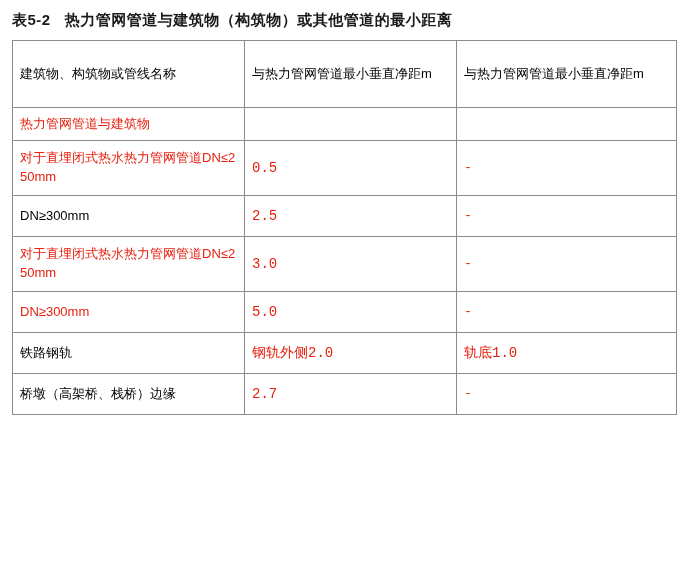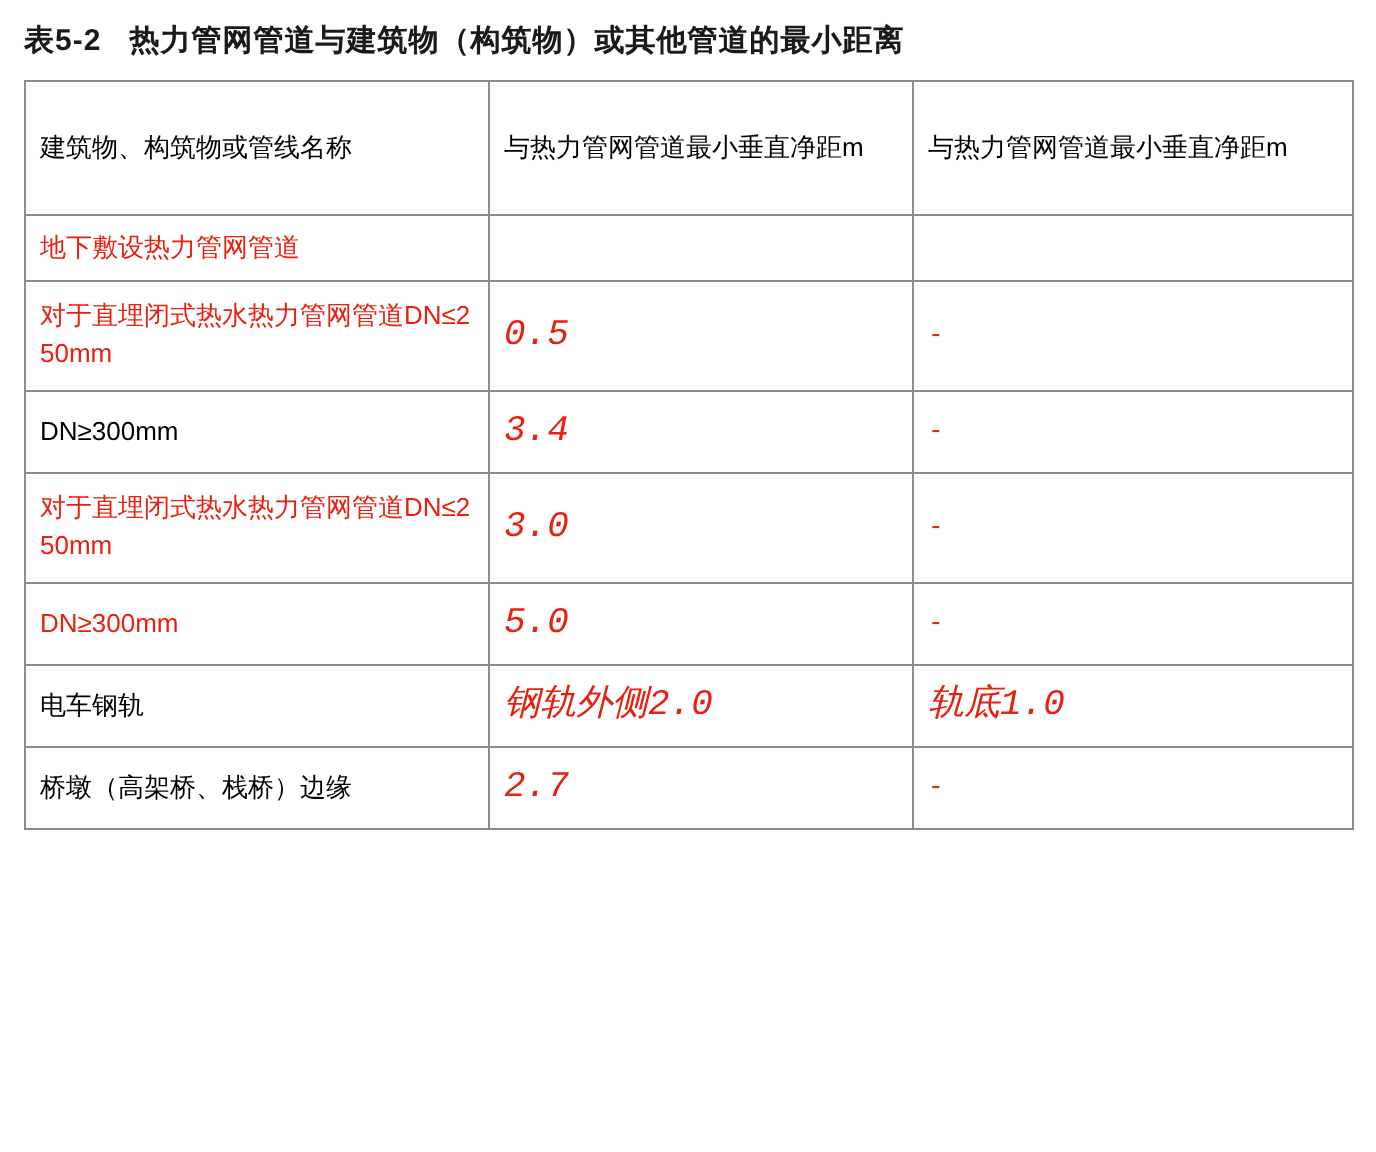--- a/index.html
+++ b/index.html
@@ -60,22 +60,21 @@
 
   .red { color: #e8200f; }
   .black { color: #000000; }
 
   .cell-text {
     display: block;
     word-break: break-all;
   }
   .num {
     font-family: "Liberation Mono", monospace;
-    font-size: 18px;
-    font-style: italic;
+    font-size: 14px;
   }
   .dash {
     font-family: "Liberation Mono", monospace;
     font-size: 13px;
   }
   .sectionrow td {
     height: 22px;
     padding-top: 3px;
     padding-bottom: 3px;
   }
@@ -108,42 +107,42 @@
           </td>
         <td>
             <span class="cell-text black">与热力管网管道最小垂直净距m</span>
           </td>
         <td>
             <span class="cell-text black">与热力管网管道最小垂直净距m</span>
           </td>
       </tr>
     <tr class="sectionrow">
           <td>
-            <span class="cell-text red">地下敷设热力管网管道</span>
+            <span class="cell-text red">热力管网管道与建筑物</span>
           </td>
           <td></td>
           <td></td>
         </tr>
         <tr class="tworow">
           <td>
             <span class="cell-text red">对于直埋闭式热水热力管网管道DN≤250mm</span>
           </td>
           <td class="midcell">
             <span class="cell-text num red">0.5</span>
           </td>
           <td class="rightcell">
             <span class="cell-text dash red">-</span>
           </td>
         </tr>
         <tr class="onerow">
           <td>
             <span class="cell-text black">DN≥300mm</span>
           </td>
           <td class="midcell">
-            <span class="cell-text num red">3.4</span>
+            <span class="cell-text num red">2.5</span>
           </td>
           <td class="rightcell">
             <span class="cell-text dash red">-</span>
           </td>
         </tr>
         <tr class="tworow">
           <td>
             <span class="cell-text red">对于直埋闭式热水热力管网管道DN≤250mm</span>
           </td>
           <td class="midcell">
@@ -159,21 +158,21 @@
           </td>
           <td class="midcell">
             <span class="cell-text num red">5.0</span>
           </td>
           <td class="rightcell">
             <span class="cell-text dash red">-</span>
           </td>
         </tr>
         <tr class="onerow">
           <td>
-            <span class="cell-text black">电车钢轨</span>
+            <span class="cell-text black">铁路钢轨</span>
           </td>
           <td class="midcell">
             <span class="cell-text num red">钢轨外侧2.0</span>
           </td>
           <td class="rightcell">
             <span class="cell-text num red">轨底1.0</span>
           </td>
         </tr>
         <tr class="onerow">
           <td>

